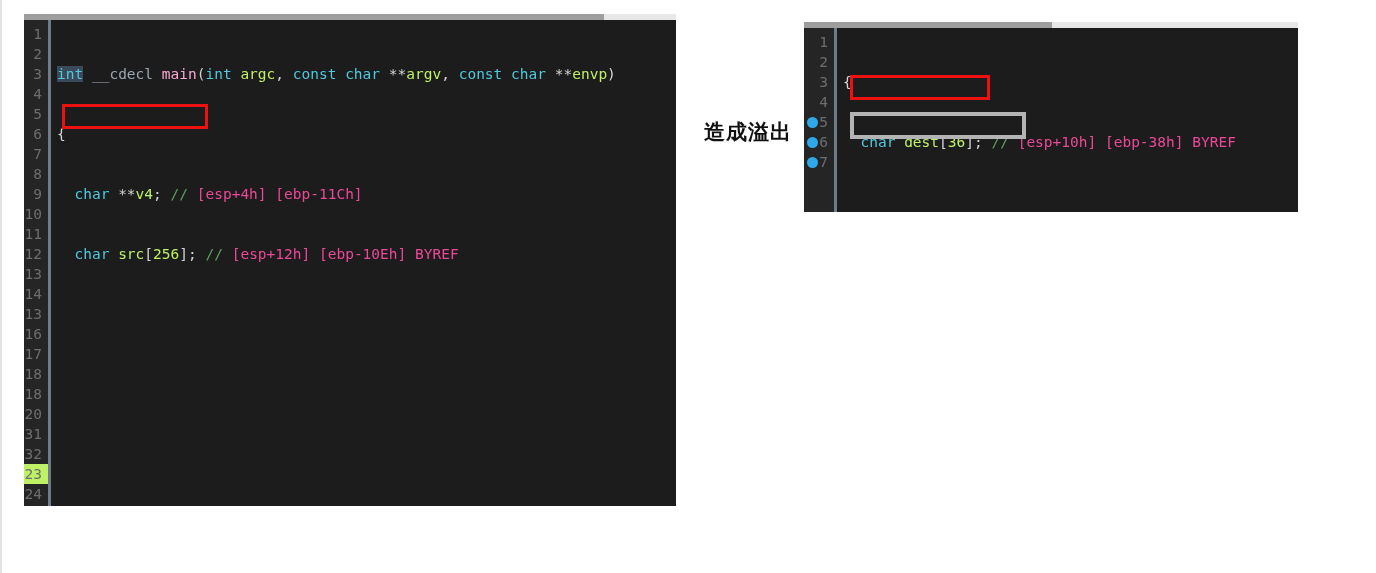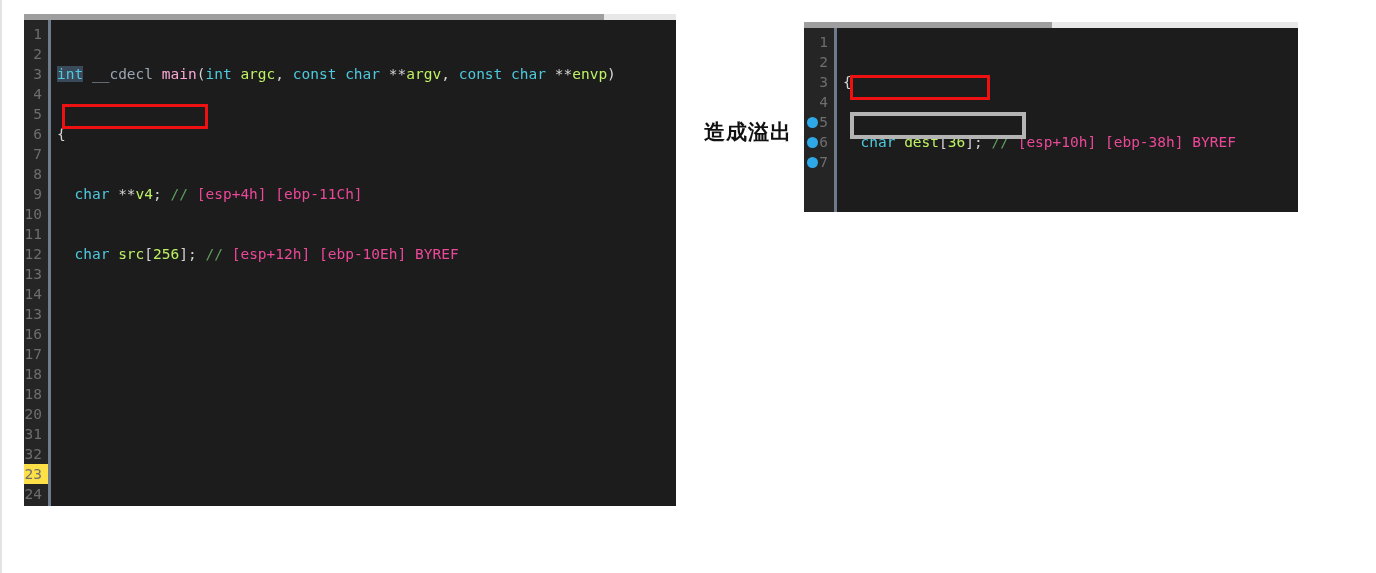--- a/index.html
+++ b/index.html
@@ -52,21 +52,21 @@
     padding-top: 4px;
     user-select: none;
     position: relative;
   }
   .gutter .ln {
     height: 20px;
     padding-right: 6px;
     position: relative;
     white-space: nowrap;
   }
-  .gutter .ln.hl { background: #fde047; }
+  .gutter .ln.hl { background: #bef264; }
   .bp-dot {
     position: absolute;
     left: 3px;
     top: 5px;
     width: 11px; height: 11px;
     border-radius: 50%;
     background: #2fa8e8;
   }
   .fold-bar {
     flex: 0 0 3px;

